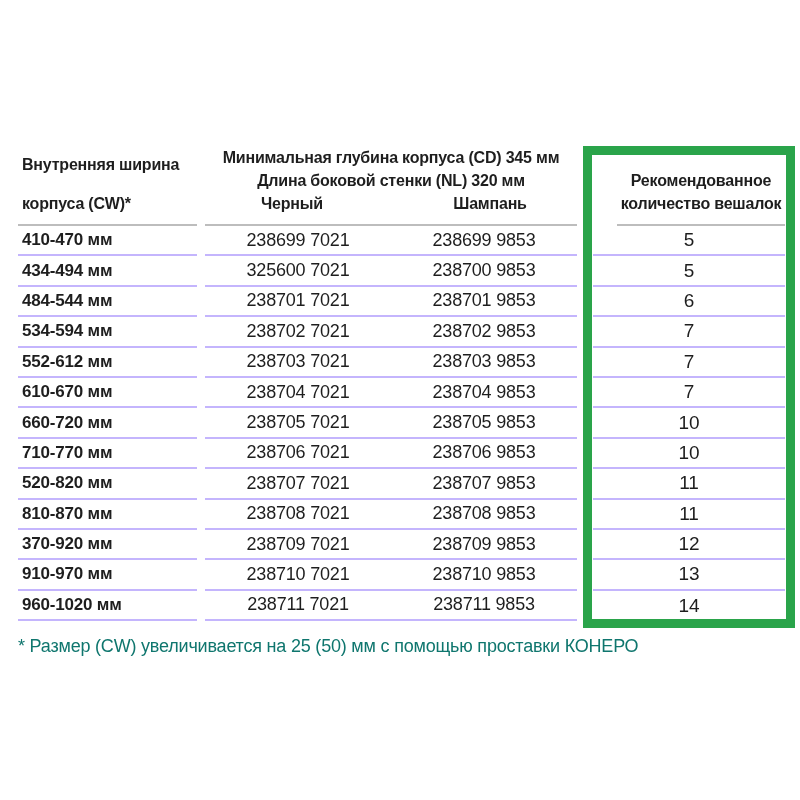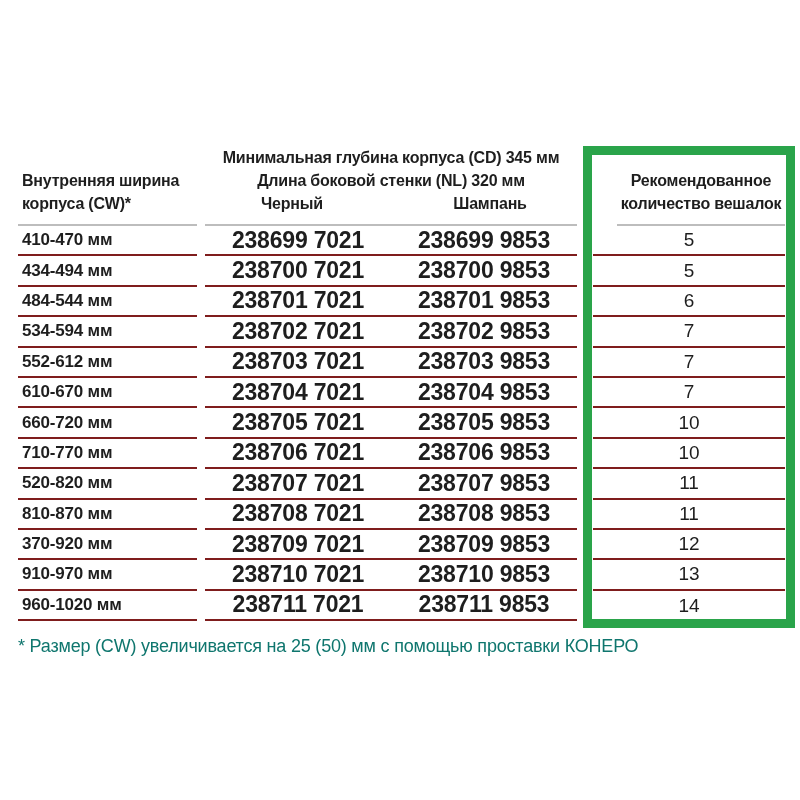--- a/index.html
+++ b/index.html
@@ -6,29 +6,29 @@
   .page{position:relative;width:800px;height:800px;background:#ffffff;overflow:hidden;
         font-family:"Liberation Sans","DejaVu Sans",sans-serif;color:#1e1e1e;}
 
   .tbl{position:absolute;left:0;top:145px;width:800px;}
 
   .row{display:grid;grid-template-columns:18px 179px 8px 372px 16px 192px 1fr;
        height:30.4px;}
   .hdr{height:81px;}
 
   .cell{box-sizing:border-box;}
-  .c1,.c2,.c3{border-bottom:2px solid #7f1d1d;}
+  .c1,.c2,.c3{border-bottom:2px solid #c4b5fd;}
   .hdr .c1,.hdr .c2,.hdr .c3{border-bottom:2px solid #bdbdbd;}
 
   
   .row .c1{display:flex;align-items:center;padding-left:4px;
-           font-size:17px;font-weight:bold;letter-spacing:-0.2px;}
+           font-size:17px;font-weight:bold;letter-spacing:-0.2px;gap:16px;}
   .row .c2{display:grid;grid-template-columns:1fr 1fr;}
   .half{display:flex;align-items:center;justify-content:center;
-        font-size:23px;font-weight:bold;letter-spacing:-0.2px;}
+        font-size:18px;font-weight:normal;letter-spacing:-0.2px;}
   .row .c3{display:flex;align-items:center;justify-content:center;
            font-size:19px;font-weight:normal;}
   .rows .row:last-child .c3{border-bottom:none;}
 
   
   .hdr .cell{display:flex;flex-direction:column;justify-content:flex-end;
              padding-bottom:9px;font-weight:bold;font-size:16px;line-height:23px;
              letter-spacing:-0.2px;}
   .hdr .c1{align-items:flex-start;padding-left:4px;}
   .hdr .c2{align-items:stretch;text-align:center;}
@@ -88,21 +88,21 @@
         <div></div>
         <div class="cell c3">5</div>
         <div></div>
       </div>
 
       <div class="row">
         <div></div>
         <div class="cell c1">434-494 мм</div>
         <div></div>
         <div class="cell c2">
-          <div class="half">238700 7021</div>
+          <div class="half">325600 7021</div>
           <div class="half">238700 9853</div>
         </div>
         <div></div>
         <div class="cell c3">5</div>
         <div></div>
       </div>
 
       <div class="row">
         <div></div>
         <div class="cell c1">484-544 мм</div>

